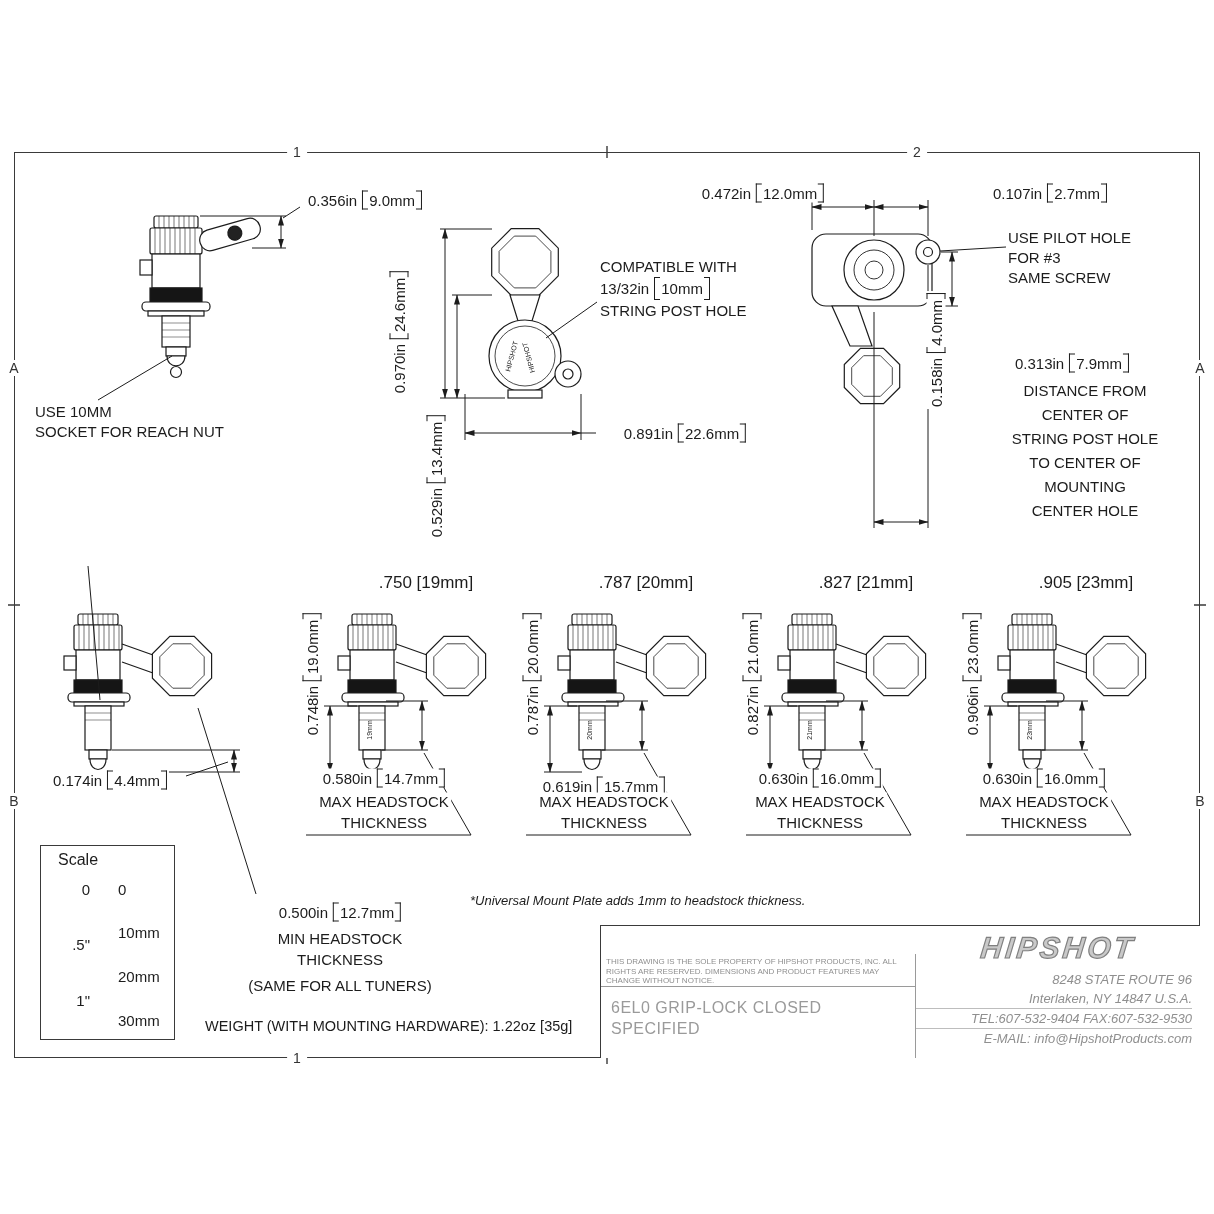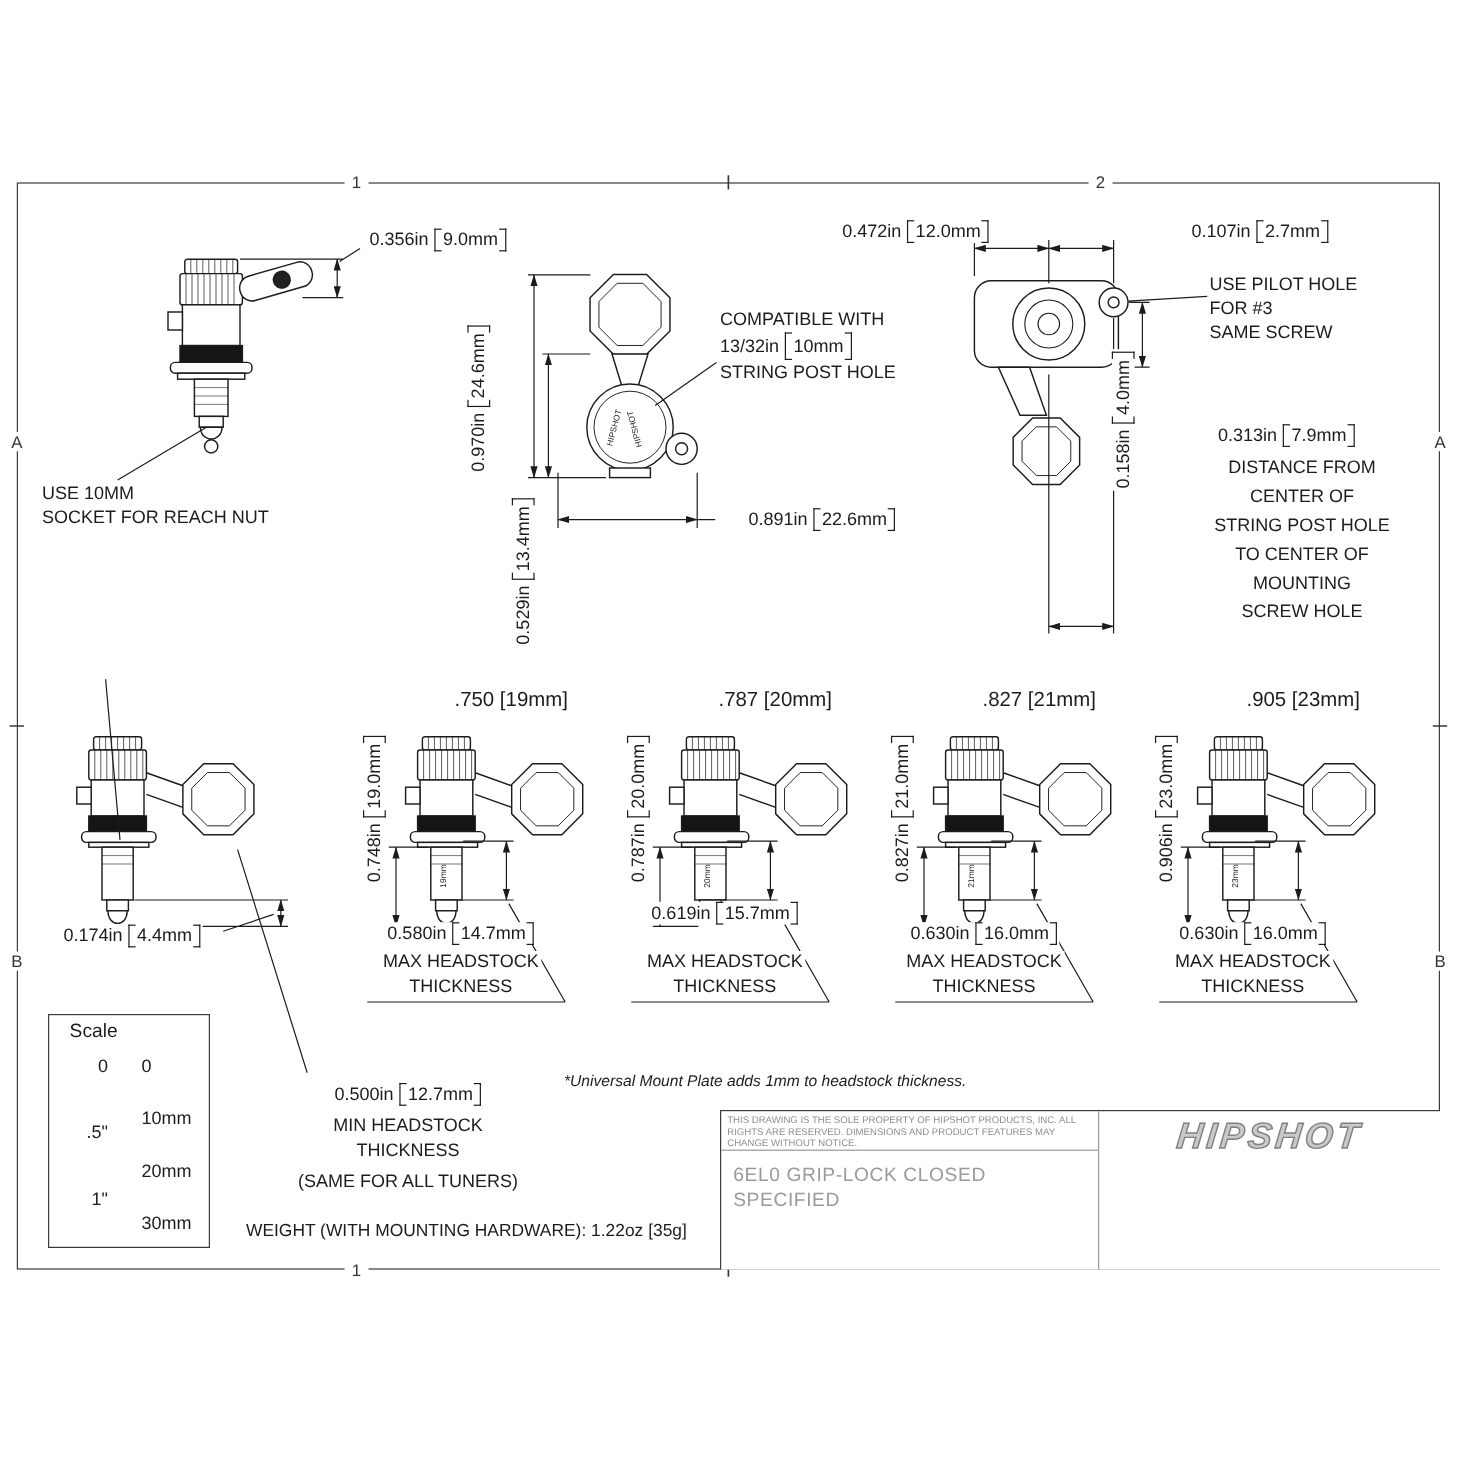--- a/index.html
+++ b/index.html
@@ -21,21 +21,21 @@
   .dim .mm{position:relative;display:inline-block;padding:1px 7px;margin-left:5px;}
   .dim .mm::before,.dim .mm::after{content:"";position:absolute;top:0;bottom:0;width:5px;}
   .dim .mm::before{left:0;border-left:1.4px solid #1c1c1c;border-top:1.4px solid #1c1c1c;border-bottom:1.4px solid #1c1c1c;}
   .dim .mm::after{right:0;border-right:1.4px solid #1c1c1c;border-top:1.4px solid #1c1c1c;border-bottom:1.4px solid #1c1c1c;}
   .it{font-style:italic;font-size:13px;}
   .scalebox{position:absolute;left:40px;top:845px;width:135px;height:195px;border:1.6px solid #3a3a3a;background:#fff;}
   .scaletitle{position:absolute;left:58px;top:851px;font-size:16px;}
   
   .tb{position:absolute;left:600px;top:925px;width:600px;height:133px;display:flex;background:#fff;
       border-top:1.6px solid #3a3a3a;border-left:1.6px solid #3a3a3a;}
-  .tb-left{width:315px;display:flex;flex-direction:column;border-right:1px solid #9a9a9a;}
+  .tb-left{width:315px;display:flex;flex-direction:column;border-right:1px solid #9a9a9a;margin-top:28px;}
   .tb-disclaimer{font-size:8px;line-height:9.5px;color:#8f8f8f;padding:3px 5px;height:33px;border-bottom:1px solid #9a9a9a;white-space:normal;}
   .tb-specrow{display:flex;height:27px;border-bottom:1px solid #9a9a9a;}
   .tb-spec{width:200px;font-size:9px;line-height:11px;color:#8f8f8f;padding:2px 4px;border-right:1px solid #9a9a9a;}
   .tb-rev{flex:1;font-size:9.5px;line-height:11px;color:#8f8f8f;text-align:center;padding-top:2px;}
   .tb-title{font-size:16px;line-height:21px;color:#9a9a9a;padding:10px 10px;letter-spacing:0.5px;}
   .tb-right{flex:1;}
   .tb-logo{font-size:30px;font-style:italic;font-weight:bold;text-align:center;letter-spacing:3px;
            color:#c9c9c9;-webkit-text-stroke:1.2px #808080;transform:skewX(-6deg);padding-top:5px;height:44px;}
   .tb-addr{font-size:13px;font-style:italic;color:#8f8f8f;text-align:right;padding-right:8px;line-height:19px;}
   .tb-addr .rule{border-top:1px solid #bdbdbd;}
@@ -230,21 +230,21 @@
     <span class="dim"><span>0.158in</span><span class="mm">4.0mm</span></span>
   </div>
   <div class="lbl" style="left:1072px;top:363px">
     <span class="dim"><span>0.313in</span><span class="mm">7.9mm</span></span>
   </div>
   <div class="lbl" style="left:1085px;top:390px">DISTANCE FROM</div>
   <div class="lbl" style="left:1085px;top:414px">CENTER OF</div>
   <div class="lbl" style="left:1085px;top:438px">STRING POST HOLE</div>
   <div class="lbl" style="left:1085px;top:462px">TO CENTER OF</div>
   <div class="lbl" style="left:1085px;top:486px">MOUNTING</div>
-  <div class="lbl" style="left:1085px;top:510px">SCREW HOLE</div>
+  <div class="lbl" style="left:1085px;top:510px">CENTER HOLE</div>
 
 
   <div class="lbl" style="left:110px;top:780px">
     <span class="dim"><span>0.174in</span><span class="mm">4.4mm</span></span>
   </div>
 
   <div class="hdr" style="left:426px;top:583px">.750 [19mm]</div>
   <div class="hdr" style="left:646px;top:583px">.787 [20mm]</div>
   <div class="hdr" style="left:866px;top:583px">.827 [21mm]</div>
   <div class="hdr" style="left:1086px;top:583px">.905 [23mm]</div>
@@ -261,21 +261,21 @@
   <div class="vlbl" style="left:972px;top:674px">
     <span class="dim"><span>0.906in</span><span class="mm">23.0mm</span></span>
   </div>
 
   <div class="lbl" style="left:384px;top:778px">
     <span class="dim"><span>0.580in</span><span class="mm">14.7mm</span></span>
   </div>
   <div class="lbl" style="left:384px;top:801px">MAX HEADSTOCK</div>
   <div class="lbl" style="left:384px;top:822px">THICKNESS</div>
 
-  <div class="lbl" style="left:604px;top:761px">
+  <div class="lbl" style="left:604px;top:786px">
     <span class="dim"><span>0.619in</span><span class="mm">15.7mm</span></span>
   </div>
   <div class="lbl" style="left:604px;top:801px">MAX HEADSTOCK</div>
   <div class="lbl" style="left:604px;top:822px">THICKNESS</div>
 
   <div class="lbl" style="left:820px;top:778px">
     <span class="dim"><span>0.630in</span><span class="mm">16.0mm</span></span>
   </div>
   <div class="lbl" style="left:820px;top:801px">MAX HEADSTOCK</div>
   <div class="lbl" style="left:820px;top:822px">THICKNESS</div>
@@ -310,16 +310,22 @@
   <div class="tb">
     <div class="tb-left">
       <div class="tb-disclaimer">THIS DRAWING IS THE SOLE PROPERTY OF HIPSHOT PRODUCTS, INC. ALL RIGHTS ARE RESERVED. DIMENSIONS AND PRODUCT FEATURES MAY CHANGE WITHOUT NOTICE.</div>
       <div class="tb-title">
         <div>6EL0 GRIP-LOCK CLOSED</div>
         <div>SPECIFIED</div>
       </div>
     </div>
     <div class="tb-right">
       <div class="tb-logo">HIPSHOT</div>
+      <div class="tb-addr">
+        <div>8248 STATE ROUTE 96</div>
+        <div>Interlaken, NY 14847 U.S.A.</div>
+        <div class="rule">TEL:607-532-9404 FAX:607-532-9530</div>
+        <div class="rule">E-MAIL: info@HipshotProducts.com</div>
+      </div>
     </div>
   </div>
 
 </div>
 
 </body></html>

